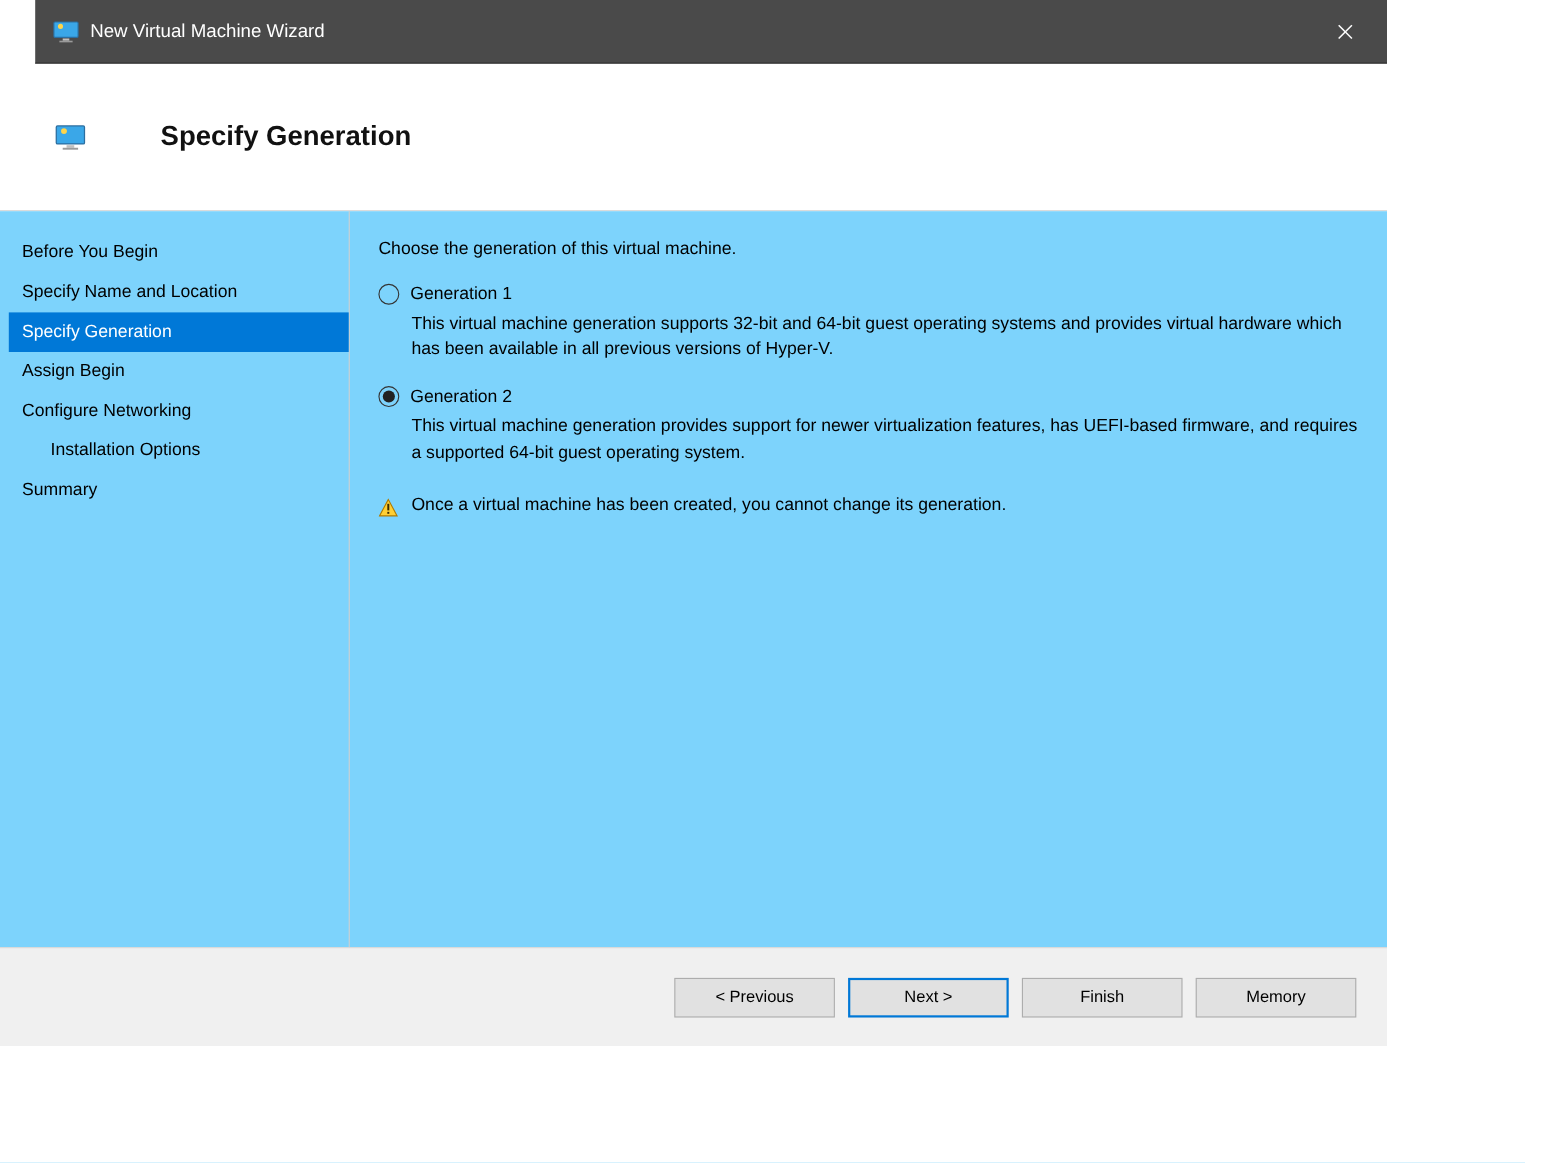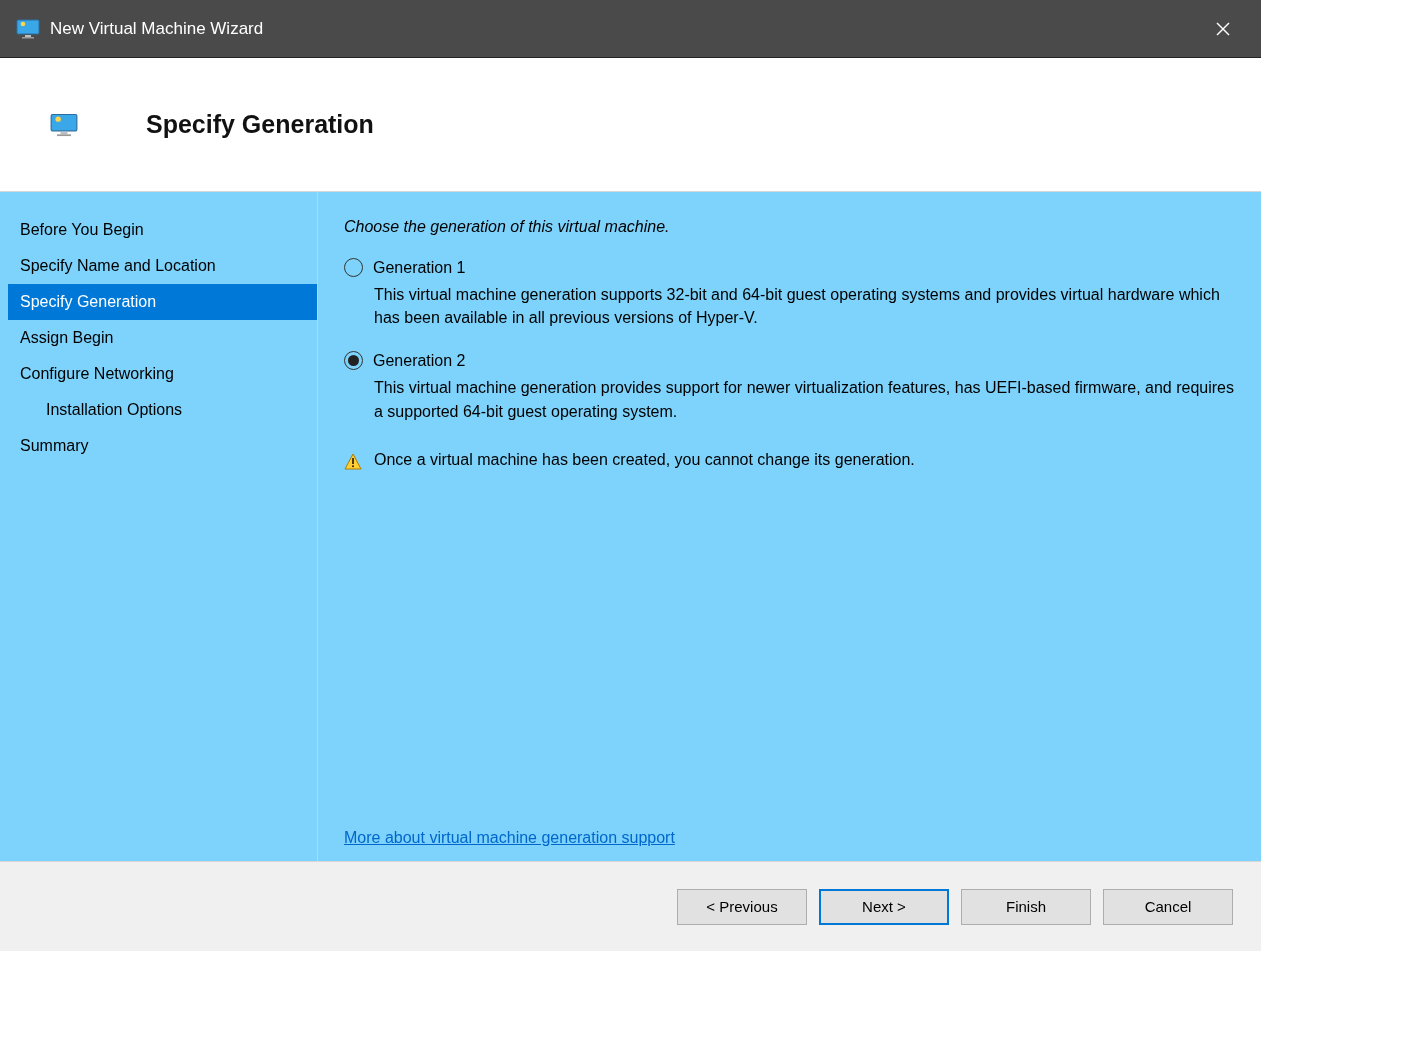--- a/index.html
+++ b/index.html
@@ -13,20 +13,21 @@
   }
   .titlebar {
     background: #4a4a4a;
     color: #fff;
     height: 58px;
     display: flex;
     align-items: center;
     padding: 0 16px;
     font-size: 17px;
     border-bottom: 1px solid #232323;
+    margin-left: 32px;
   }
   .titlebar .app-icon {
     width: 24px; height: 20px;
     margin-right: 10px;
     display:inline-flex; align-items:center; justify-content:center;
   }
   .titlebar .title-text { flex: 1; }
   .titlebar .close {
     width: 44px; height: 44px;
     display: flex; align-items:center; justify-content:center;
@@ -72,21 +73,21 @@
   .sidebar .step.active {
     background: #0078d7;
     color: #fff;
   }
   .content {
     flex: 1;
     padding: 26px 24px 10px 26px;
     display:flex;
     flex-direction:column;
   }
-  .content .instruction { font-size: 16px; margin-bottom: 22px; font-style: italic; }
+  .content .instruction { font-size: 16px; margin-bottom: 22px; }
   .opt-group { margin-bottom: 22px; }
   .opt-row { display:flex; align-items:center; gap: 10px; }
   .radio {
     width: 19px; height: 19px;
     border: 1.5px solid #333;
     border-radius: 50%;
     display:inline-flex; align-items:center; justify-content:center;
     flex-shrink:0;
   }
   .radio.checked::after {
@@ -127,21 +128,21 @@
     background: #f0f0f0;
     border-top: 1px solid #d7d7d7;
     height: 90px;
     display:flex;
     align-items:center;
     justify-content:flex-end;
     padding: 0 28px;
     gap: 12px;
   }
   .btn {
-    width: 130px; height: 36px;
+    width: 146px; height: 36px;
     background: #e1e1e1;
     border: 1px solid #adadad;
     font-size: 15px;
     cursor: pointer;
     text-align:center;
     line-height: 34px;
   }
   .btn.primary {
     border: 2px solid #0078d7;
     line-height: 32px;
@@ -217,22 +218,21 @@
           <polygon points="9,1 17,16 1,16" fill="#ffcf33" stroke="#b07b00" stroke-width="1"></polygon>
           <rect x="8.1" y="5" width="1.8" height="6" fill="#3a2a00"></rect>
           <rect x="8.1" y="12.3" width="1.8" height="1.8" fill="#3a2a00"></rect>
         </svg>
       </span>
       <span class="warning-text">Once a virtual machine has been created, you cannot change its generation.</span>
     </div>
 
     <div class="spacer"></div>
 
-    <a class="help-link">More about virtual machine generation support</a>
   </div>
 </div>
 
 <div class="footer">
   <div class="btn">&lt; Previous</div>
   <div class="btn primary">Next &gt;</div>
   <div class="btn">Finish</div>
-  <div class="btn">Cancel</div>
+  <div class="btn">Memory</div>
 </div>
 
 </body></html>

